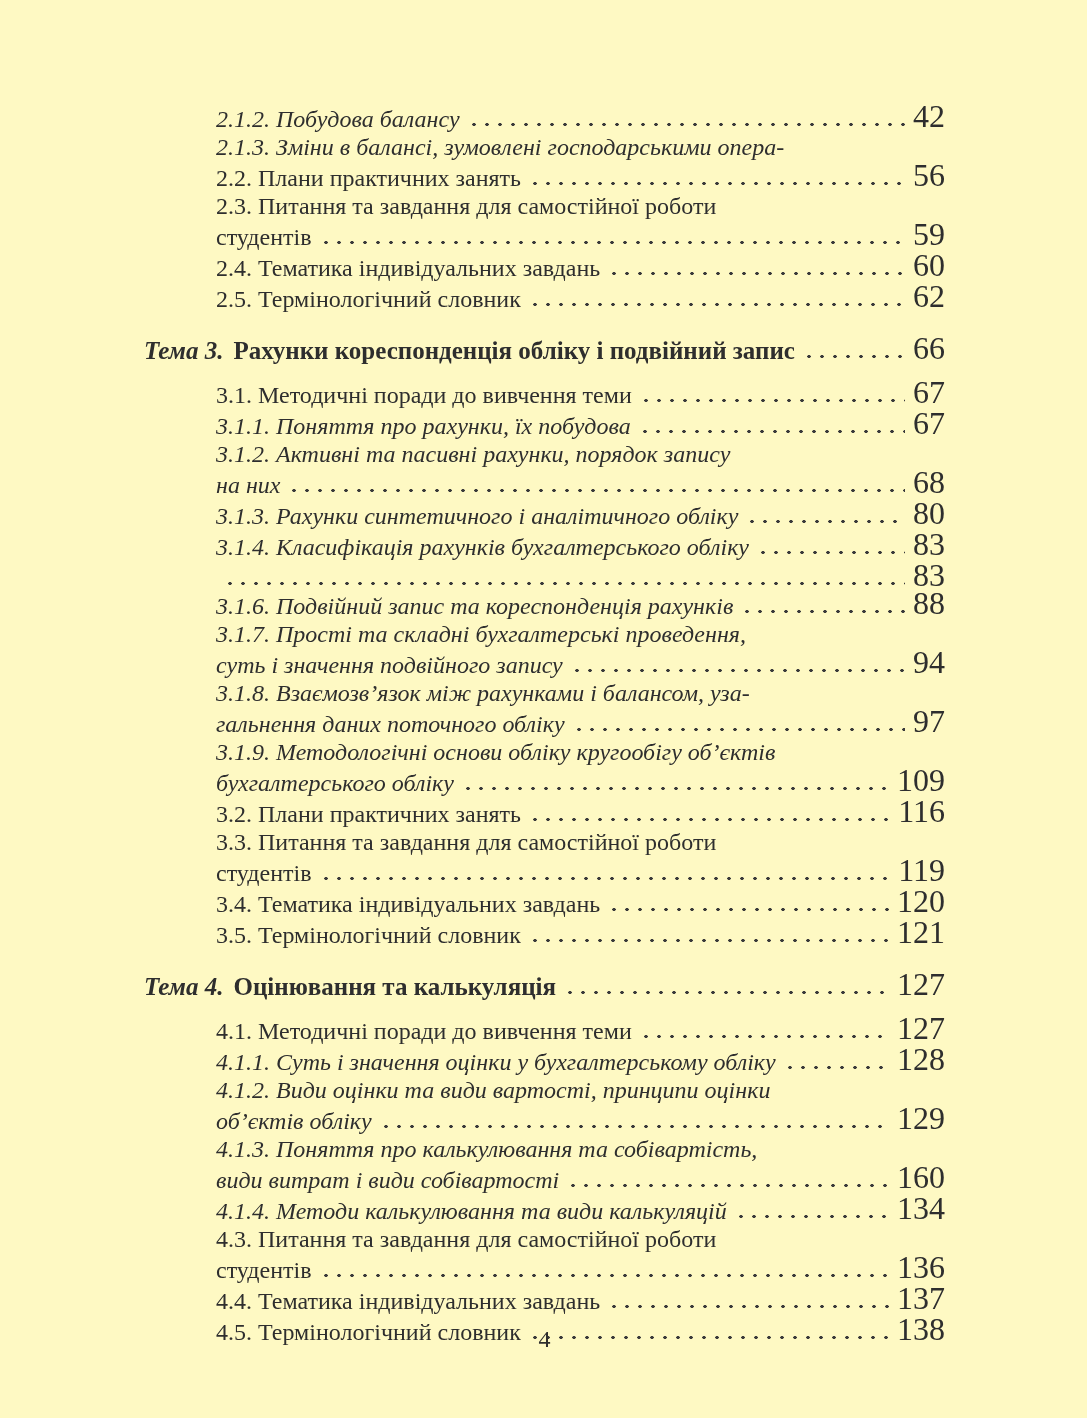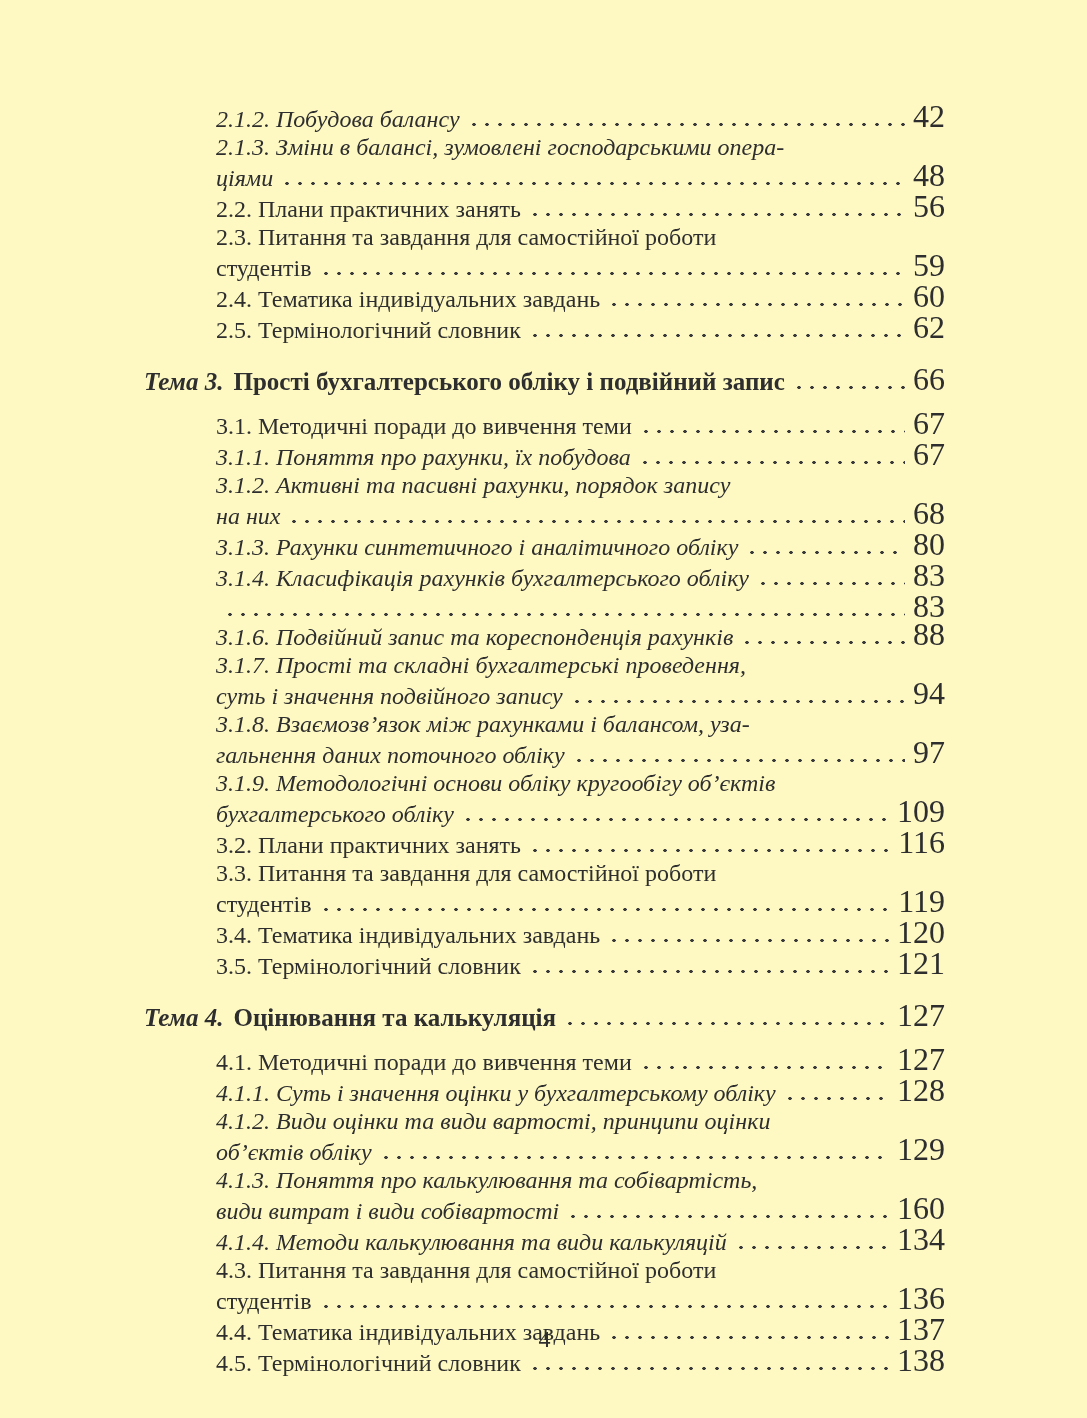--- a/index.html
+++ b/index.html
@@ -82,25 +82,20 @@
   <div class="toc">
       <div class="entry it">
         <div class="dotline">
           <span class="txt">2.1.2. Побудова балансу</span>
           <span class="leader"></span>
           <span class="pagenum">42</span>
         </div>
       </div>
       <div class="entry it">
         <div class="txt">2.1.3. Зміни в балансі, зумовлені господарськими опера-</div>
-        <div class="dotline">
-          <span class="txt">ціями</span>
-          <span class="leader"></span>
-          <span class="pagenum">48</span>
-        </div>
       </div>
       <div class="entry">
         <div class="dotline">
           <span class="txt">2.2. Плани практичних занять</span>
           <span class="leader"></span>
           <span class="pagenum">56</span>
         </div>
       </div>
       <div class="entry">
         <div class="txt">2.3. Питання та завдання для самостійної роботи</div>
@@ -119,21 +114,21 @@
       </div>
       <div class="entry">
         <div class="dotline">
           <span class="txt">2.5. Термінологічний словник</span>
           <span class="leader"></span>
           <span class="pagenum">62</span>
         </div>
       </div>
       <div class="theme dotline">
         <span class="theme-prefix txt">Тема 3.</span>
-        <span class="theme-title txt">Прості бухгалтерського обліку і подвійний запис</span>
+        <span class="theme-title txt">Рахунки кореспонденція обліку і подвійний запис</span>
         <span class="leader"></span>
         <span class="pagenum">66</span>
       </div>
       <div class="entry">
         <div class="dotline">
           <span class="txt">3.1. Методичні поради до вивчення теми</span>
           <span class="leader"></span>
           <span class="pagenum">67</span>
         </div>
       </div>

